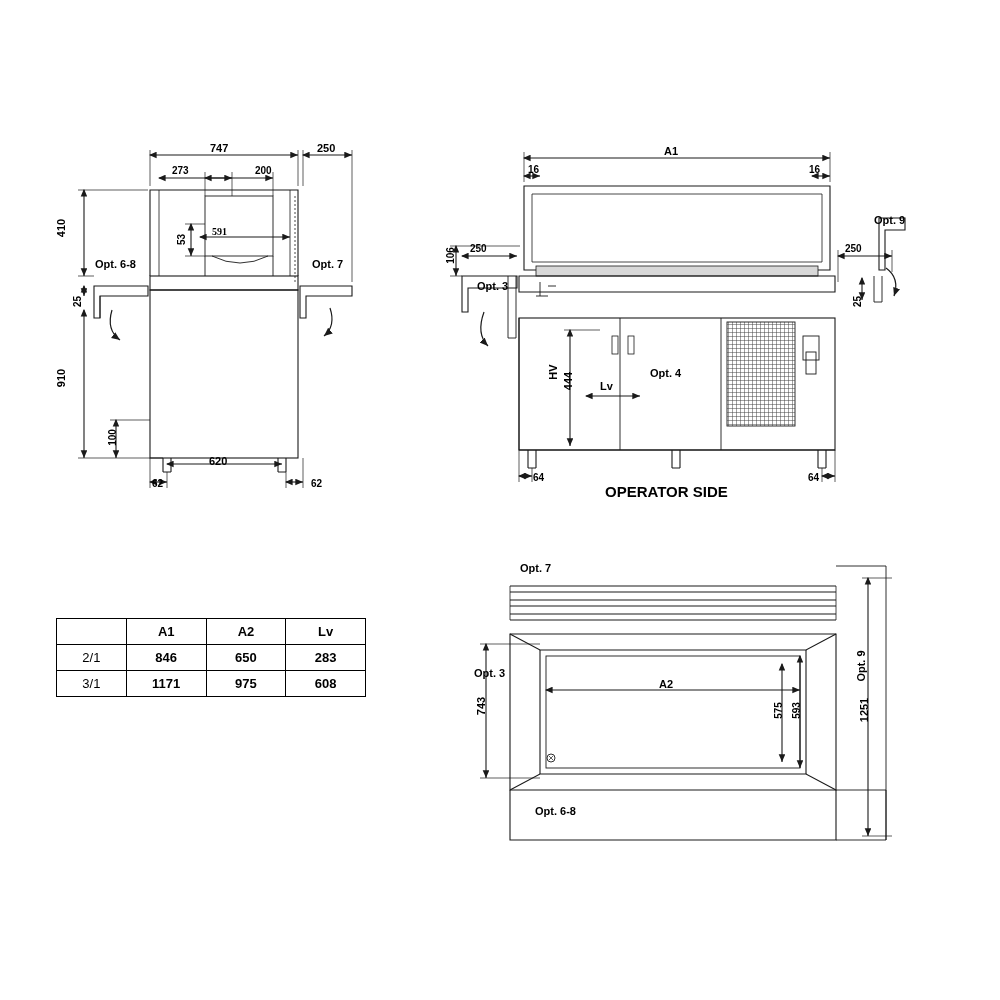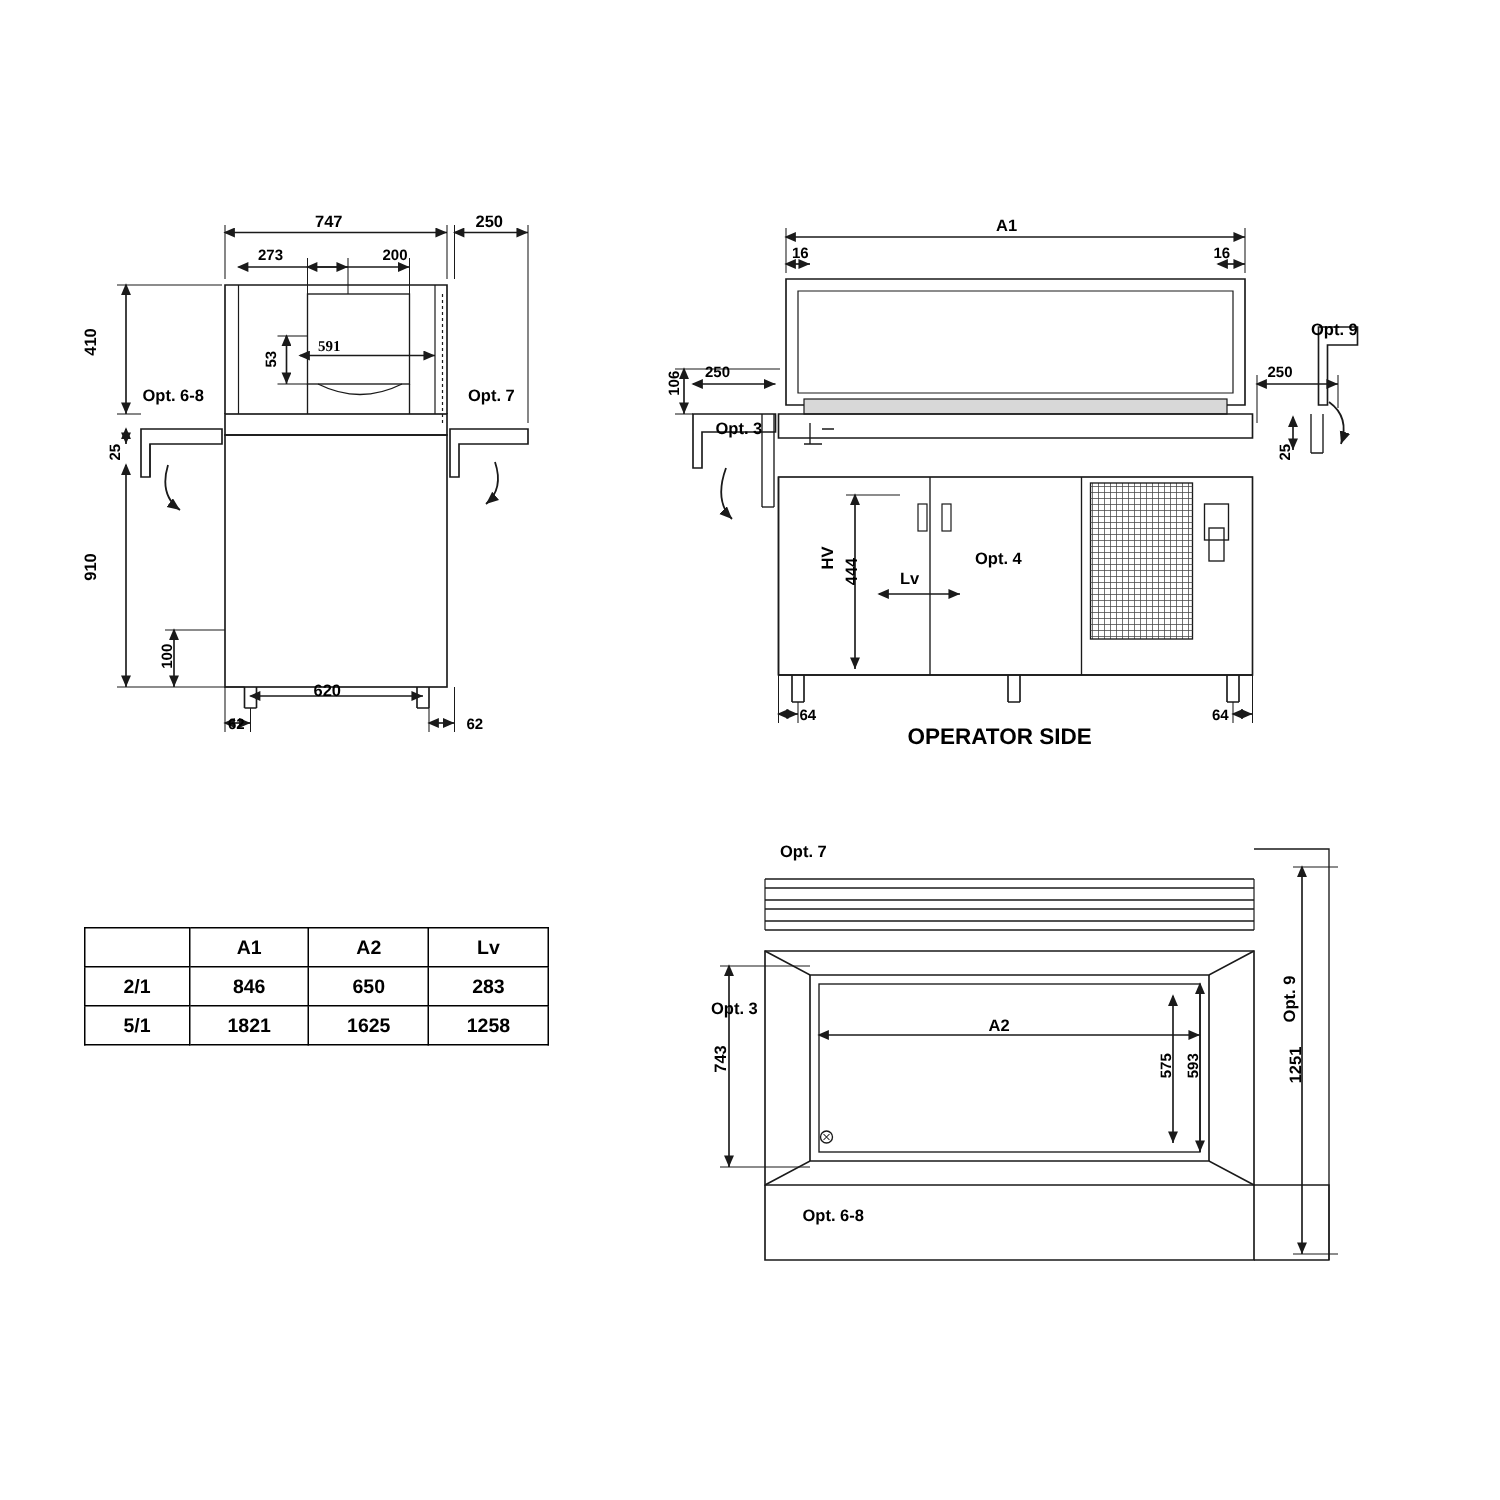--- a/index.html
+++ b/index.html
@@ -4,21 +4,21 @@
 <style>
   html,body{margin:0;padding:0;background:#ffffff;}
   body{width:1000px;height:1000px;font-family:"Liberation Sans",sans-serif;color:#000;}
   #sheet{position:relative;width:1000px;height:1000px;overflow:hidden;padding-left:44px;}
   .lbl{position:absolute;font-size:11px;font-weight:bold;color:#000;white-space:nowrap;}
   .lbl.sm{font-size:10px;}
   svg{position:absolute;left:0;top:0;}
   table.dimtable{position:absolute;border-collapse:collapse;font-size:13px;font-weight:bold;}
   table.dimtable td,table.dimtable th{border:1px solid #000;text-align:center;padding:5px 0;}
   table.dimtable th{font-weight:bold;}
-  .rowhdr{font-weight:bold;}
+  .rowhdr{font-weight:normal;}
 </style>
 </head>
 <body>
 
 <div id="sheet">
 
   <svg width="1000" height="1000">
     <defs>
       <marker id="ar" markerWidth="8" markerHeight="8" refX="7" refY="3" orient="auto">
         <path d="M0,0 L7,3 L0,6 z" fill="#1a1a1a"></path>
@@ -267,21 +267,21 @@
       </tr>
     </thead>
     <tbody>
       <tr>
         <td class="rowhdr">2/1</td>
         <td>846</td>
         <td>650</td>
         <td>283</td>
       </tr>
       <tr>
-        <td class="rowhdr">5/1</td>
-        <td>1821</td>
-        <td>1625</td>
-        <td>1258</td>
+        <td class="rowhdr">3/1</td>
+        <td>1171</td>
+        <td>975</td>
+        <td>608</td>
       </tr>
     </tbody>
   </table>
 
 </div>
 
 </body></html>

